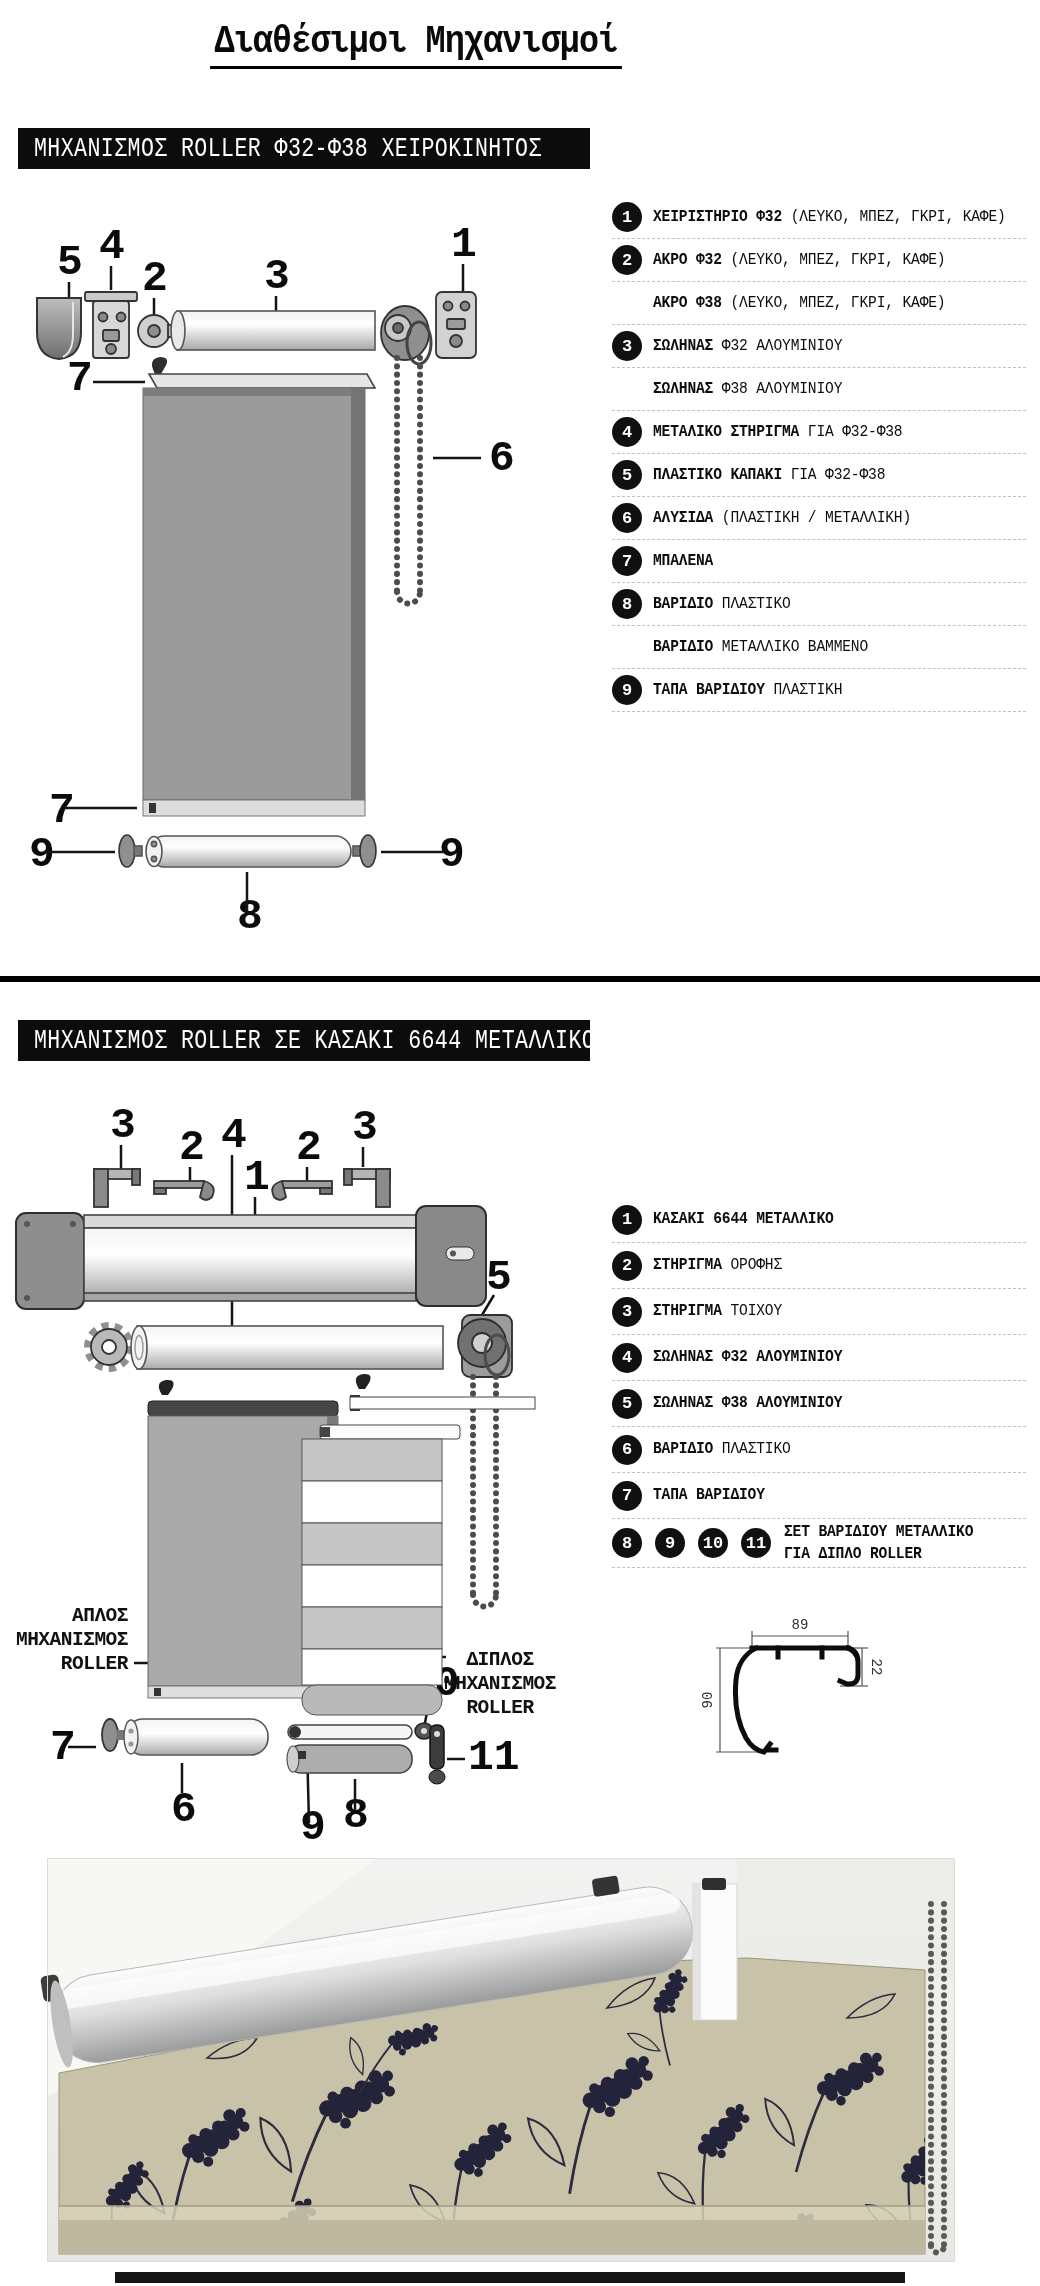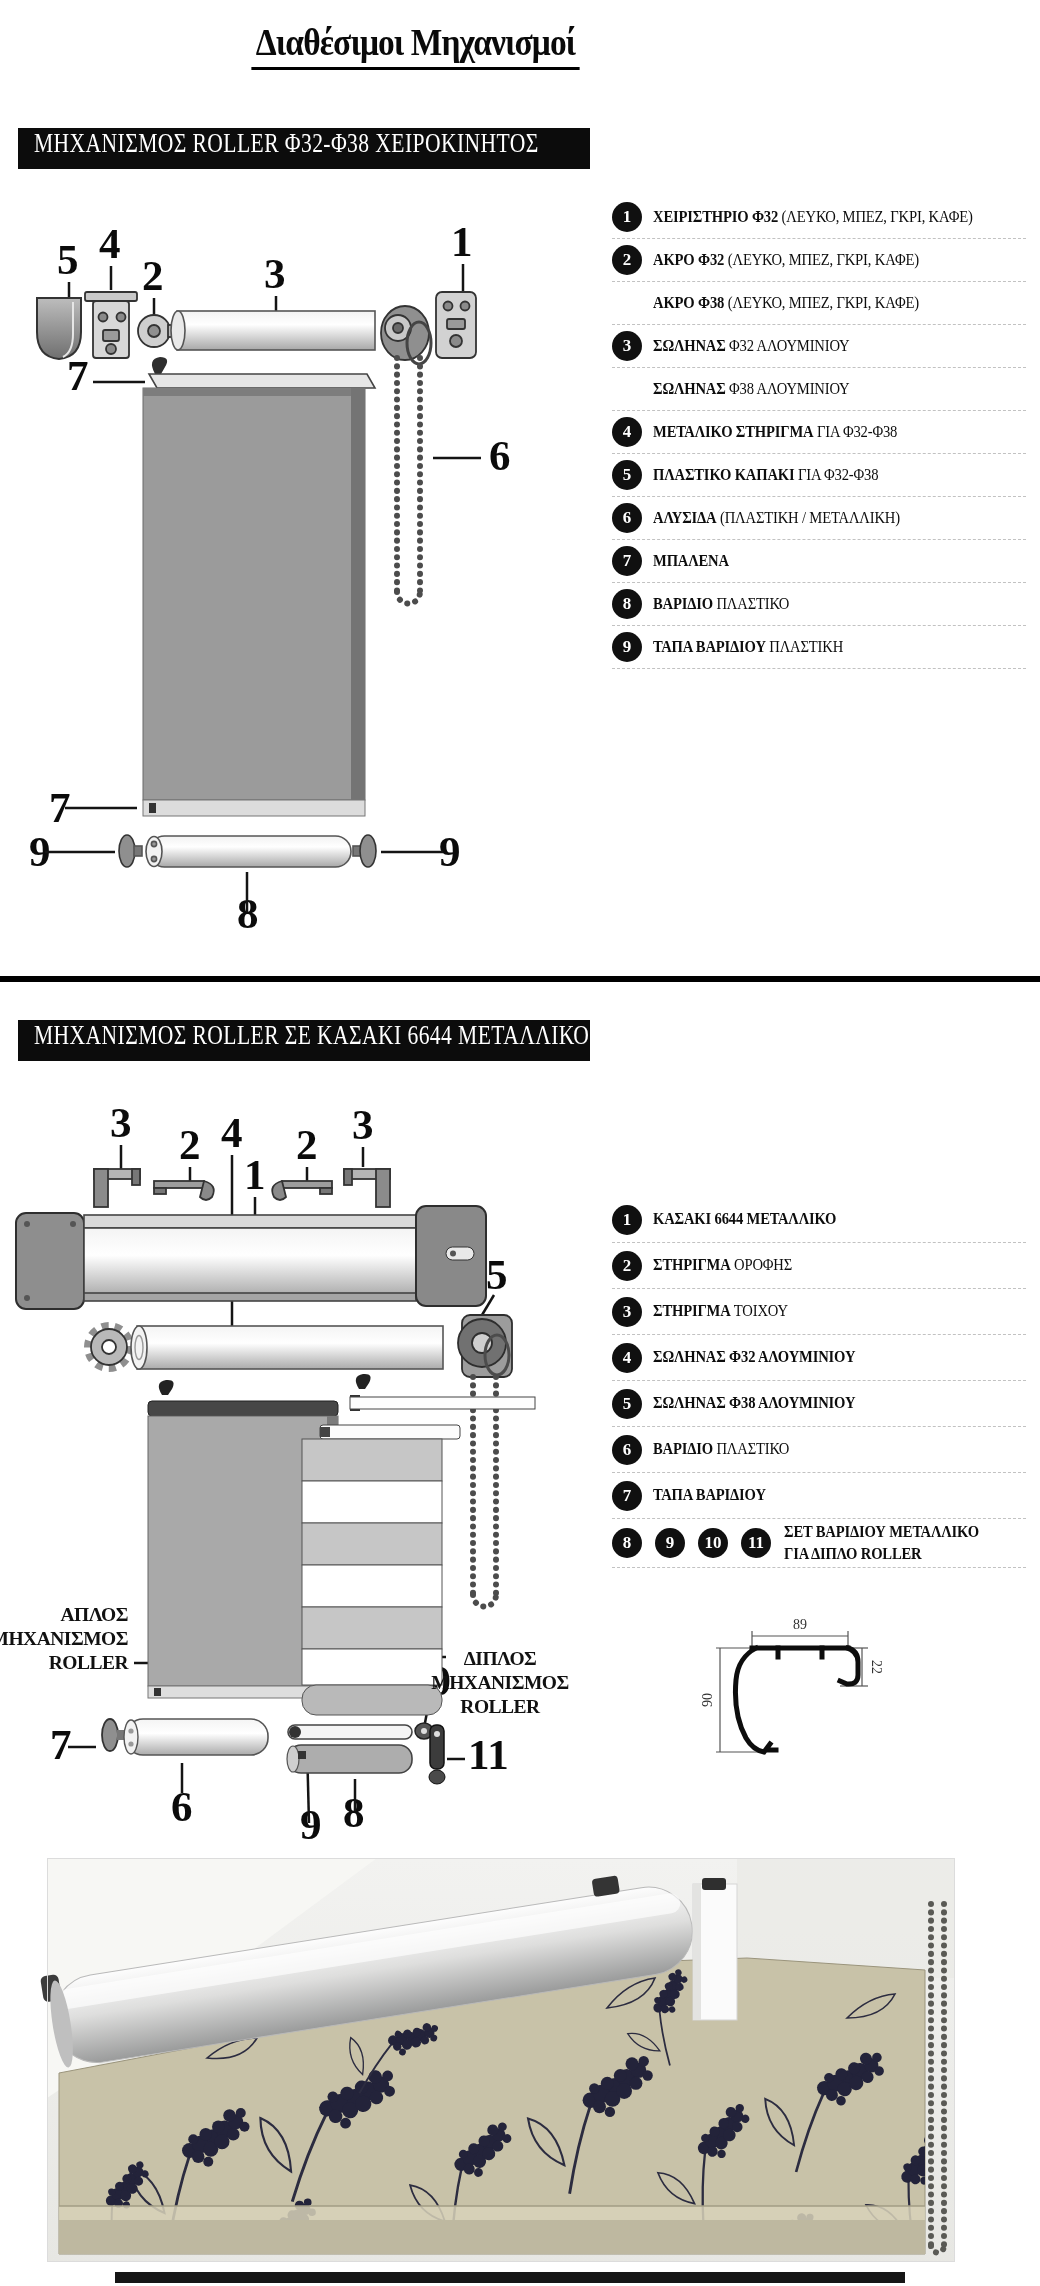--- a/index.html
+++ b/index.html
@@ -1,27 +1,27 @@
 <!DOCTYPE html>
 <html><head>
 <meta charset="utf-8">
 <style>
   html,body{margin:0;padding:0;background:#fff}
   .page{position:relative;width:1040px;height:2286px;background:#fff;overflow:hidden;
-        font-family:Liberation Serif, serif;color:#0d0d0d}
+        font-family:Liberation Mono, monospace;color:#0d0d0d}
   .abs{position:absolute}
 
   
   .title-wrap{position:absolute;left:0;top:20px;width:832px;text-align:center}
   .title{display:inline-block;font-size:38px;font-weight:bold;letter-spacing:-1px;
          transform:scaleX(.88);border-bottom:3px solid #000;padding:0 5px 3px;color:#0a0a0a}
 
   
   .secbar{position:absolute;left:18px;width:572px;height:41px;background:#0c0c0c;
-          display:flex;overflow:hidden}
+          display:flex;align-items:center;overflow:hidden}
   .secbar-txt{color:#fff;font-size:27px;font-weight:400;letter-spacing:.5px;white-space:nowrap;
               transform:scaleX(.8);transform-origin:0 50%;padding-left:20px}
 
   
   .plist{position:absolute;left:612px;width:414px}
   .prow{display:flex;align-items:center;gap:11px;min-height:38px;
         border-bottom:1px dashed #c2c2c2;padding:2px 0}
   .prow.tall{min-height:56px}
   .plist2 .prow{min-height:41px}
   .badge{flex:none;width:30px;height:30px;border-radius:50%;background:#101010;color:#fff;
@@ -199,20 +199,24 @@
       <span class="badge">6</span>
       <span class="ptxt"><b>ΑΛΥΣΙΔΑ</b> <span class="lite">(ΠΛΑΣΤΙΚΗ / ΜΕΤΑΛΛΙΚΗ)</span></span>
     </div>
     <div class="prow">
       <span class="badge">7</span>
       <span class="ptxt"><b>ΜΠΑΛΕΝΑ</b> <span class="lite"></span></span>
     </div>
     <div class="prow">
       <span class="badge">8</span>
       <span class="ptxt"><b>ΒΑΡΙΔΙΟ</b> <span class="lite">ΠΛΑΣΤΙΚΟ</span></span>
+    </div>
+    <div class="prow">
+      <span class="badge off"></span>
+      <span class="ptxt"><b>ΒΑΡΙΔΙΟ</b> <span class="lite">ΜΕΤΑΛΛΙΚΟ ΒΑΜΜΕΝΟ</span></span>
     </div>
     <div class="prow">
       <span class="badge">9</span>
       <span class="ptxt"><b>ΤΑΠΑ ΒΑΡΙΔΙΟΥ</b> <span class="lite">ΠΛΑΣΤΙΚΗ</span></span>
     </div>
   </div>
 
   <div class="hr"></div>
 
   <div class="secbar" style="top:1020px">

